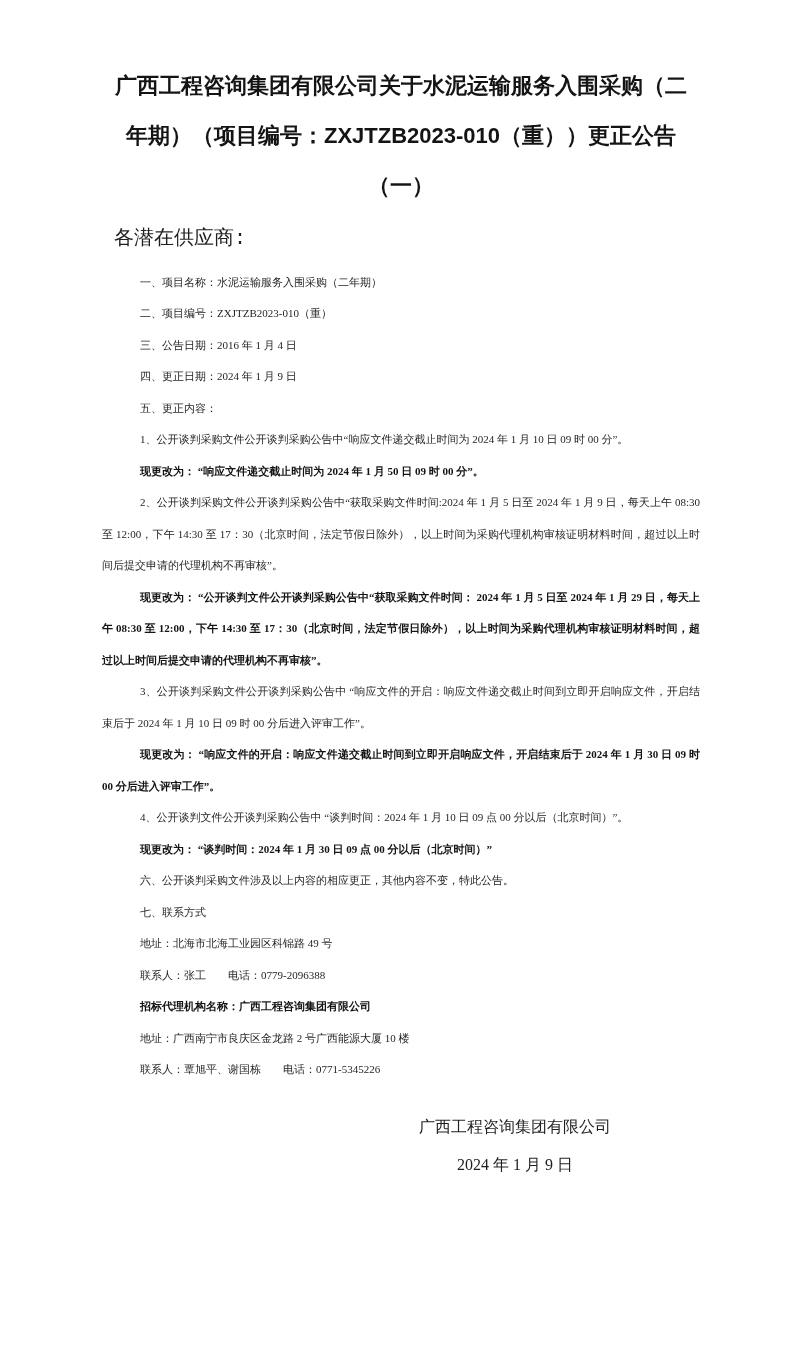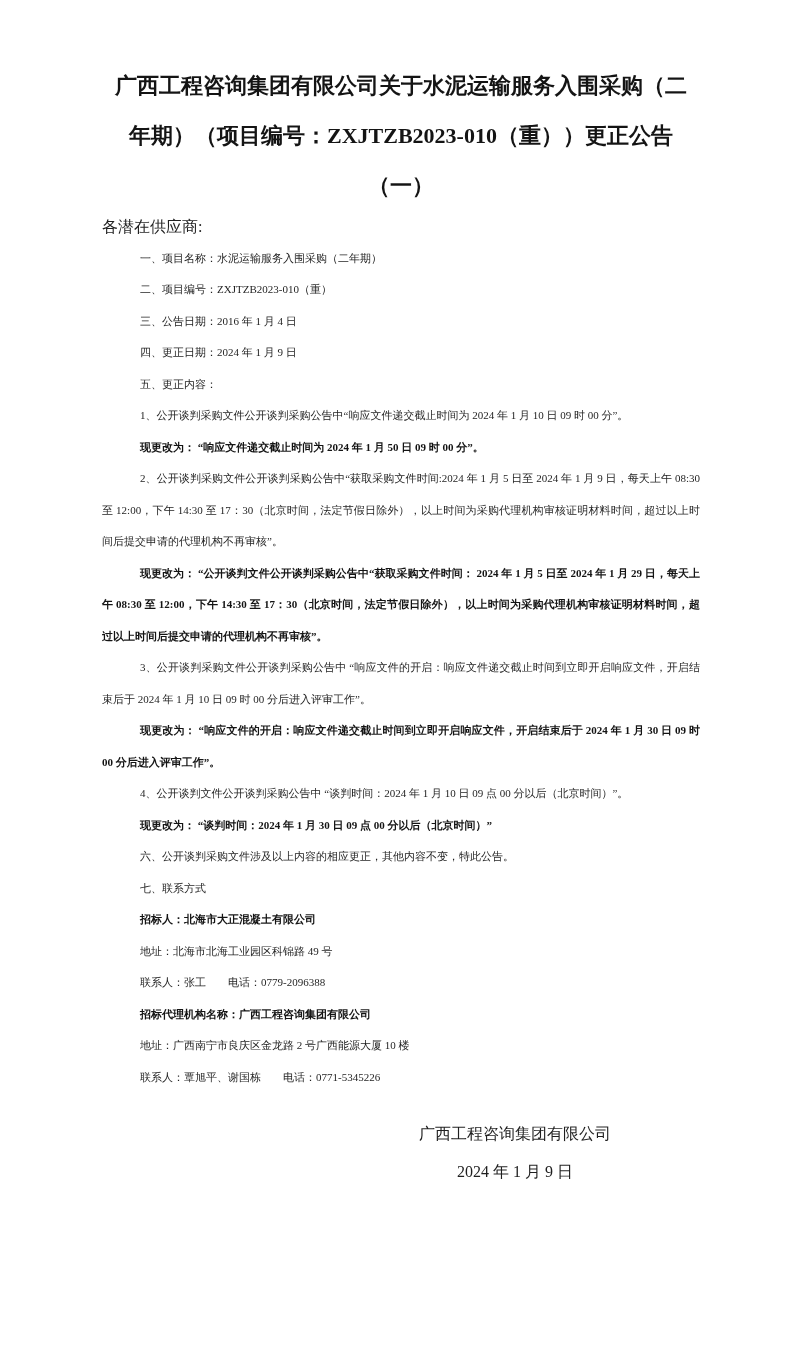--- a/index.html
+++ b/index.html
@@ -19,27 +19,28 @@
     padding: 61px 100px 0 102px;
   }
   .doc-title {
     font-size: 22px;
     line-height: 50px;
     font-weight: bold;
     text-align: center;
     color: #141414;
   }
   .doc-title .latin {
-    font-family: Liberation Serif, serif;
+    font-family: Liberation Sans, sans-serif;
   }
   .salutation {
-    margin: 0;
-    font-size: 16px;
+    margin: 12px;
+    font-size: 20px;
     line-height: 31.5px;
     text-align: justify;
+    font-family: Liberation Mono, monospace;
   }
   .body-paragraphs { margin: 0; }
   .para {
     margin: 0;
     font-size: 11px;
     line-height: 31.5px;
     text-align: justify;
     text-indent: 38px;
     word-break: break-all;
   }
@@ -79,21 +80,20 @@
       <p class="para">1、公开谈判采购文件公开谈判采购公告中“响应文件递交截止时间为 2024 年 1 月 10 日 09 时 00 分”。</p>
       <p class="para bold">现更改为： “响应文件递交截止时间为 2024 年 1 月 50 日 09 时 00 分”。</p>
       <p class="para">2、公开谈判采购文件公开谈判采购公告中“获取采购文件时间:2024 年 1 月 5 日至 2024 年 1 月 9 日，每天上午 08:30 至 12:00，下午 14:30 至 17：30（北京时间，法定节假日除外），以上时间为采购代理机构审核证明材料时间，超过以上时间后提交申请的代理机构不再审核”。</p>
       <p class="para bold">现更改为： “公开谈判文件公开谈判采购公告中“获取采购文件时间： 2024 年 1 月 5 日至 2024 年 1 月 29 日，每天上午 08:30 至 12:00，下午 14:30 至 17：30（北京时间，法定节假日除外），以上时间为采购代理机构审核证明材料时间，超过以上时间后提交申请的代理机构不再审核”。</p>
       <p class="para">3、公开谈判采购文件公开谈判采购公告中 “响应文件的开启：响应文件递交截止时间到立即开启响应文件，开启结束后于 2024 年 1 月 10 日 09 时 00 分后进入评审工作”。</p>
       <p class="para bold">现更改为： “响应文件的开启：响应文件递交截止时间到立即开启响应文件，开启结束后于 2024 年 1 月 30 日 09 时 00 分后进入评审工作”。</p>
       <p class="para">4、公开谈判文件公开谈判采购公告中 “谈判时间：2024 年 1 月 10 日 09 点 00 分以后（北京时间）”。</p>
       <p class="para bold">现更改为： “谈判时间：2024 年 1 月 30 日 09 点 00 分以后（北京时间）”</p>
       <p class="para">六、公开谈判采购文件涉及以上内容的相应更正，其他内容不变，特此公告。</p>
       <p class="para">七、联系方式</p>
-      <p class="para bold">招标人：北海市大正混凝土有限公司</p>
       <p class="para">地址：北海市北海工业园区科锦路 49 号</p>
       <p class="para">联系人：张工　　电话：0779-2096388</p>
       <p class="para bold">招标代理机构名称：广西工程咨询集团有限公司</p>
       <p class="para">地址：广西南宁市良庆区金龙路 2 号广西能源大厦 10 楼</p>
       <p class="para">联系人：覃旭平、谢国栋　　电话：0771-5345226</p>
     </div>
 
   <div class="signature">
     <p>广西工程咨询集团有限公司</p>
     <p>2024 年 1 月 9 日</p>

